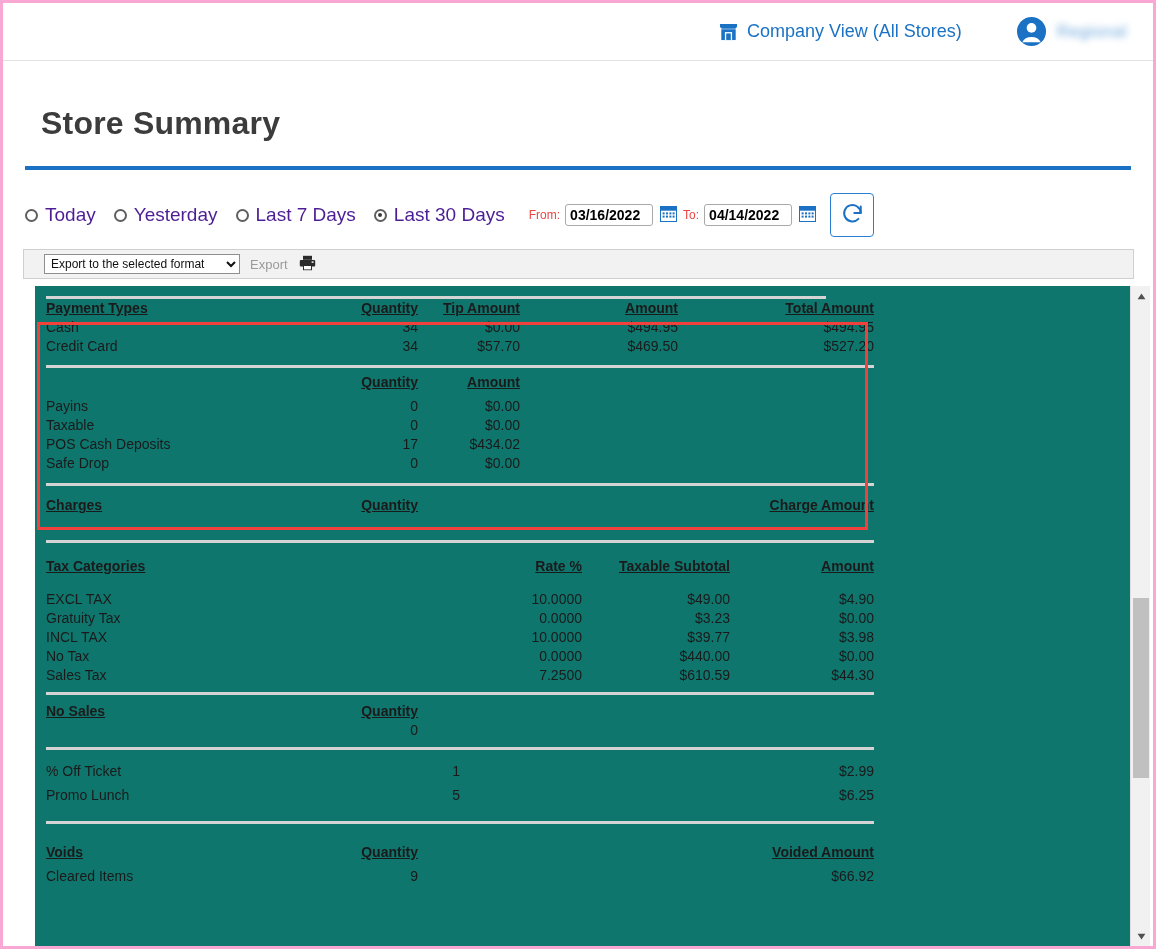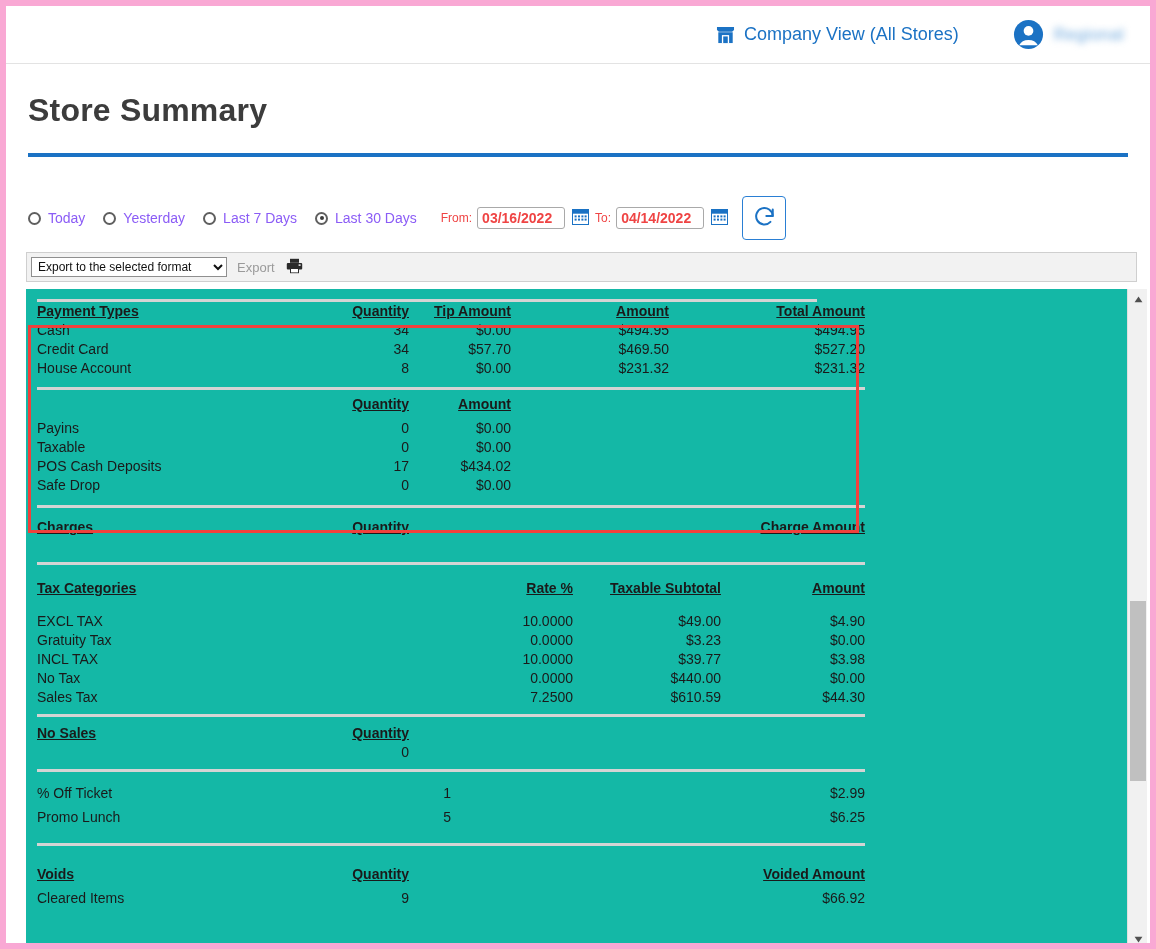--- a/index.html
+++ b/index.html
@@ -6,21 +6,21 @@
   html, body { margin:0; padding:0; }
   body {
     width:1156px; height:949px;
     font-family:"Liberation Sans", sans-serif;
     background:#ffffff;
     overflow:hidden;
   }
   .page {
     position:relative;
     width:1156px; height:949px;
-    border:6px solid #f9a8d4;
+    border:3px solid #f9a8d4;
     background:#ffffff;
     overflow:hidden;
   }
 
   
   .topbar {
     position:absolute; left:0; top:0; right:0; height:58px;
     background:#ffffff;
     border-bottom:1px solid #e3e3e3;
     display:flex; align-items:center; justify-content:flex-end;
@@ -39,21 +39,21 @@
   .avatar-ic { width:31px; height:31px; display:block; }
   .user-name {
     color:#6fa8dd; font-size:17px;
     filter: blur(3.6px);
     letter-spacing:0.4px;
   }
 
   
   .title-wrap { position:absolute; left:0; top:58px; right:0; }
   .page-title {
-    margin:0; padding:28px 0 0 22px;
+    margin:16px; padding:28px 0 0 22px;
     font-size:32px; font-weight:bold; color:#3c3c3c;
     letter-spacing:0.2px;
   }
   .title-rule {
     margin:24px 22px 0 22px; height:4px; background:#1b72c4;
   }
 
   
   .filter-row {
     position:absolute; left:22px; top:188px;
@@ -65,69 +65,69 @@
   }
   .radio {
     width:13px; height:13px; border-radius:50%;
     border:2px solid #5f5f5f; background:#fff;
     display:inline-block; position:relative; flex:none;
   }
   .radio.on::after {
     content:""; position:absolute; left:2.5px; top:2.5px;
     width:4px; height:4px; border-radius:50%; background:#3b3b3b;
   }
-  .radio-label { font-size:14px; color:#8b5cf6; }
+  .radio-label { font-size:19px; color:#4c1d95; }
 
   .fromto-label { font-size:12px; color:#ef4444; margin:0 5px 0 6px; }
   .date-input {
     width:88px; height:22px;
     border:1px solid #a9a9a9; border-radius:3px;
     background:#fff; font-family:"Liberation Sans", sans-serif;
-    font-size:14px; font-weight:bold; color:#ef4444;
+    font-size:14px; font-weight:bold; color:#000000;
     padding:0 4px; outline:none;
   }
   .cal-btn {
     margin-left:6px; width:18px; height:18px;
     background:none; border:none; padding:0; cursor:pointer;
     display:flex; align-items:center; justify-content:center;
   }
   .refresh-btn {
     margin-left:14px; width:44px; height:44px;
     border:1px solid #2a7fd4; border-radius:4px;
     background:#fff; cursor:pointer;
     display:flex; align-items:center; justify-content:center;
   }
 
   
   .export-bar {
     position:absolute; left:20px; top:246px;
     width:1111px; height:30px;
     background:#f2f2f2;
     border:1px solid #cfcfcf;
-    display:flex; align-items:center; padding-left:4px;
+    display:flex; align-items:center; padding-left:20px;
   }
   .export-select {
     height:20px; width:196px;
     font-family:"Liberation Sans", sans-serif; font-size:12px;
     border:1px solid #8f8f8f; background:#fff;
     color:#101010; padding:0 2px;
   }
   .export-link {
     margin-left:10px; font-size:13px; color:#9a9a9a; cursor:pointer;
   }
   .print-btn {
     margin-left:11px; background:none; border:none; padding:0;
     cursor:pointer; display:flex; align-items:center;
   }
 
   
   .report-pane {
-    position:absolute; left:20px; top:283px;
+    position:absolute; left:32px; top:283px;
     width:1111px; height:660px;
-    background:#14b8a6;
+    background:#0f766e;
     overflow:hidden;
   }
   .report-inner { position:relative; padding:0; }
 
   .rule-top {
     margin:10px 0 0 11px; width:780px; height:3px; background:#d4d4d4;
   }
 
   
   .highlight-box {
@@ -334,27 +334,20 @@
           <td class="c-amt">$494.95</td>
           <td class="c-tot">$494.95</td>
         </tr>
         <tr>
           <td class="c-name">Credit Card</td>
           <td class="c-qty">34</td>
           <td class="c-tip">$57.70</td>
           <td class="c-amt">$469.50</td>
           <td class="c-tot">$527.20</td>
         </tr>
-        <tr>
-          <td class="c-name">House Account</td>
-          <td class="c-qty">8</td>
-          <td class="c-tip">$0.00</td>
-          <td class="c-amt">$231.32</td>
-          <td class="c-tot">$231.32</td>
-        </tr>
       </tbody>
         </table>
 
       <div class="divider" style="margin-top:9px;"></div>
 
       <table class="rpt">
         <tbody>
             <tr class="hd">
           <td class="c-name"></td>
           <td class="c-qty"><span>Quantity</span></td>

